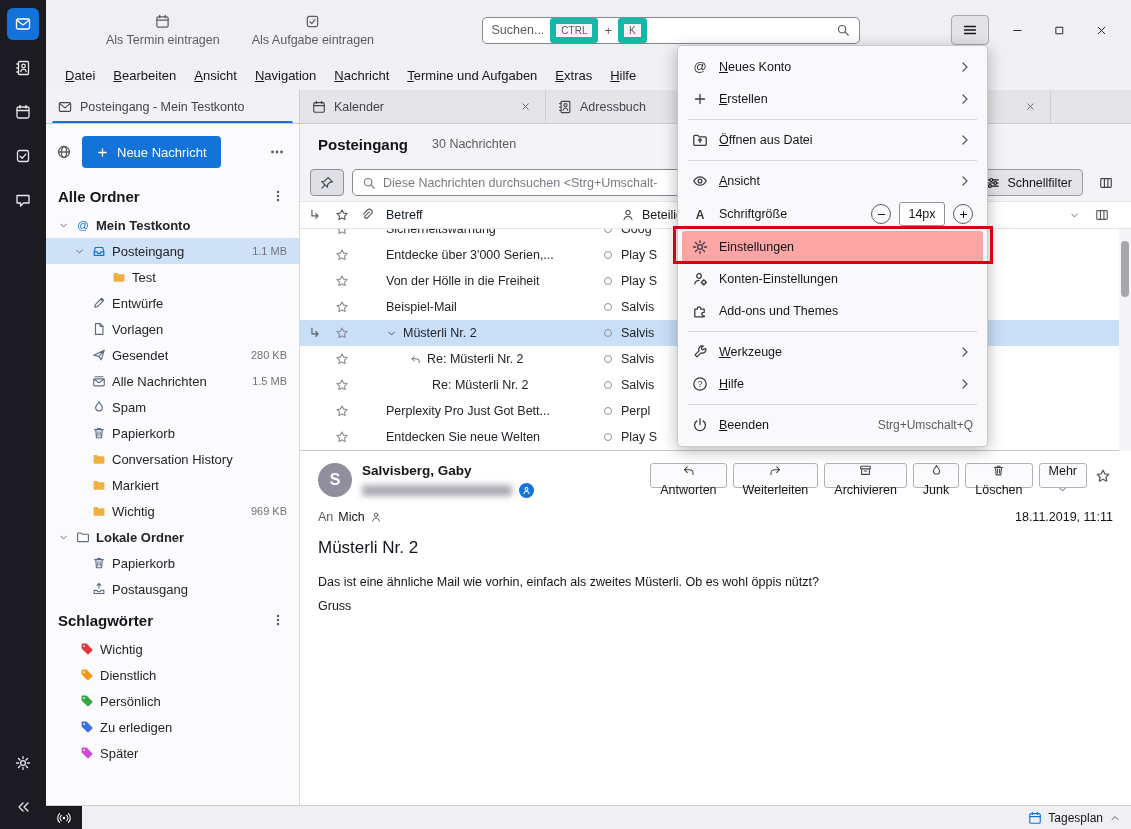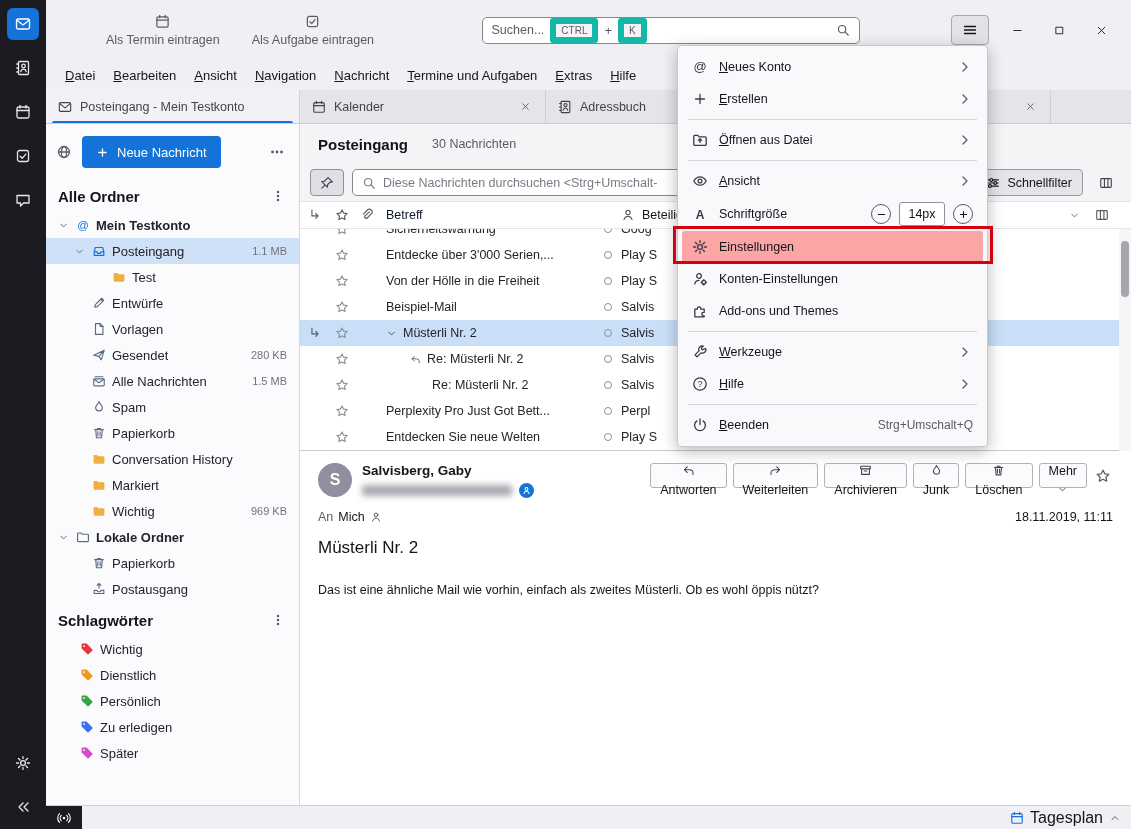--- a/index.html
+++ b/index.html
@@ -110,27 +110,27 @@
 .bluebadge svg{width:9px;height:9px;stroke-width:1.8;}
 .mp-actions{margin-left:auto;display:flex;align-items:center;gap:6px;flex-wrap:nowrap;}
 .actbtn{height:25px;border:1px solid #b1b1b9;border-radius:3px;background:#fbfbfd;display:flex;align-items:center;gap:6px;padding:0 9px;font-size:12.5px;font-family:inherit;color:#15141a;cursor:pointer;white-space:nowrap;flex-direction:column;}
 .actbtn svg{width:13px;height:13px;color:#43434d;}
 .star-msg{border:none;background:none;color:#5b5b66;cursor:pointer;display:flex;padding:2px;}
 .mp-meta{display:flex;align-items:center;gap:5px;margin-top:12px;font-size:12.5px;}
 .mp-an{color:#5b5b66;}
 .mp-meta .pico{width:12px;height:12px;color:#5b5b66;}
 .mp-date{margin-left:auto;color:#15141a;}
 .mp-subject{font-size:17px;margin-top:14px;}
-.mp-body{margin-top:24px;font-size:12.5px;line-height:1.35;}
+.mp-body{margin-top:16px;font-size:12.5px;line-height:1.35;}
 .mp-body p.gap{margin-bottom:7px;}
 
 .statusbar{height:24px;background:#f0f0f4;border-top:1px solid #cfcfd6;display:flex;align-items:center;flex-shrink:0;}
 .sb-net{width:36px;height:100%;background:#1c1b22;color:#fff;display:flex;align-items:center;justify-content:center;}
 .sb-net svg{width:14px;height:14px;}
-.sb-right{margin-left:auto;display:flex;align-items:center;gap:6px;padding-right:10px;cursor:pointer;font-size:16px;}
+.sb-right{margin-left:auto;display:flex;align-items:center;gap:6px;padding-right:10px;cursor:pointer;font-size:12px;}
 .sb-right .calico{color:#1373d9;width:14px;height:14px;}
 .sb-right .chup{color:#5b5b66;width:12px;height:12px;}
 
 .appmenu{position:absolute;left:677px;top:45px;width:311px;background:#f9f9fb;border:1px solid #c8c8d0;border-radius:4px;box-shadow:0 4px 16px rgba(0,0,0,.28);padding:5px 0;z-index:20;}
 .amitem{height:32px;display:flex;align-items:center;gap:11px;padding:0 10px;font-size:12.5px;margin:0 4px;border-radius:3px;cursor:pointer;}
 .amitem.hovered{background:#fca5a5;}
 .amicon{color:#3a3a44;}
 .amlabel{flex:1;white-space:nowrap;overflow:hidden;}
 .amchev{color:#5b5b66;width:13px;height:13px;}
 .amsep{height:1px;background:#d7d7dd;margin:4px 10px;}
@@ -975,20 +975,21 @@
             <span class="mp-an">An</span>
             <span>Mich</span>
             <svg class="ic pico">
                 <use href="#i-person"></use>
               </svg>
             <span class="mp-date">18.11.2019, 11:11</span>
           </div>
           <div class="mp-subject">Müsterli Nr. 2</div>
           <div class="mp-body">
             <p class="gap">Das ist eine ähnliche Mail wie vorhin, einfach als zweites Müsterli. Ob es wohl öppis nützt?</p>
+            <p>Gruss</p>
           </div>
         </div>
       </section>
     </div>
 
     <footer class="statusbar">
       <div class="sb-net">
           <svg class="ic">
             <use href="#i-net"></use>
           </svg>

